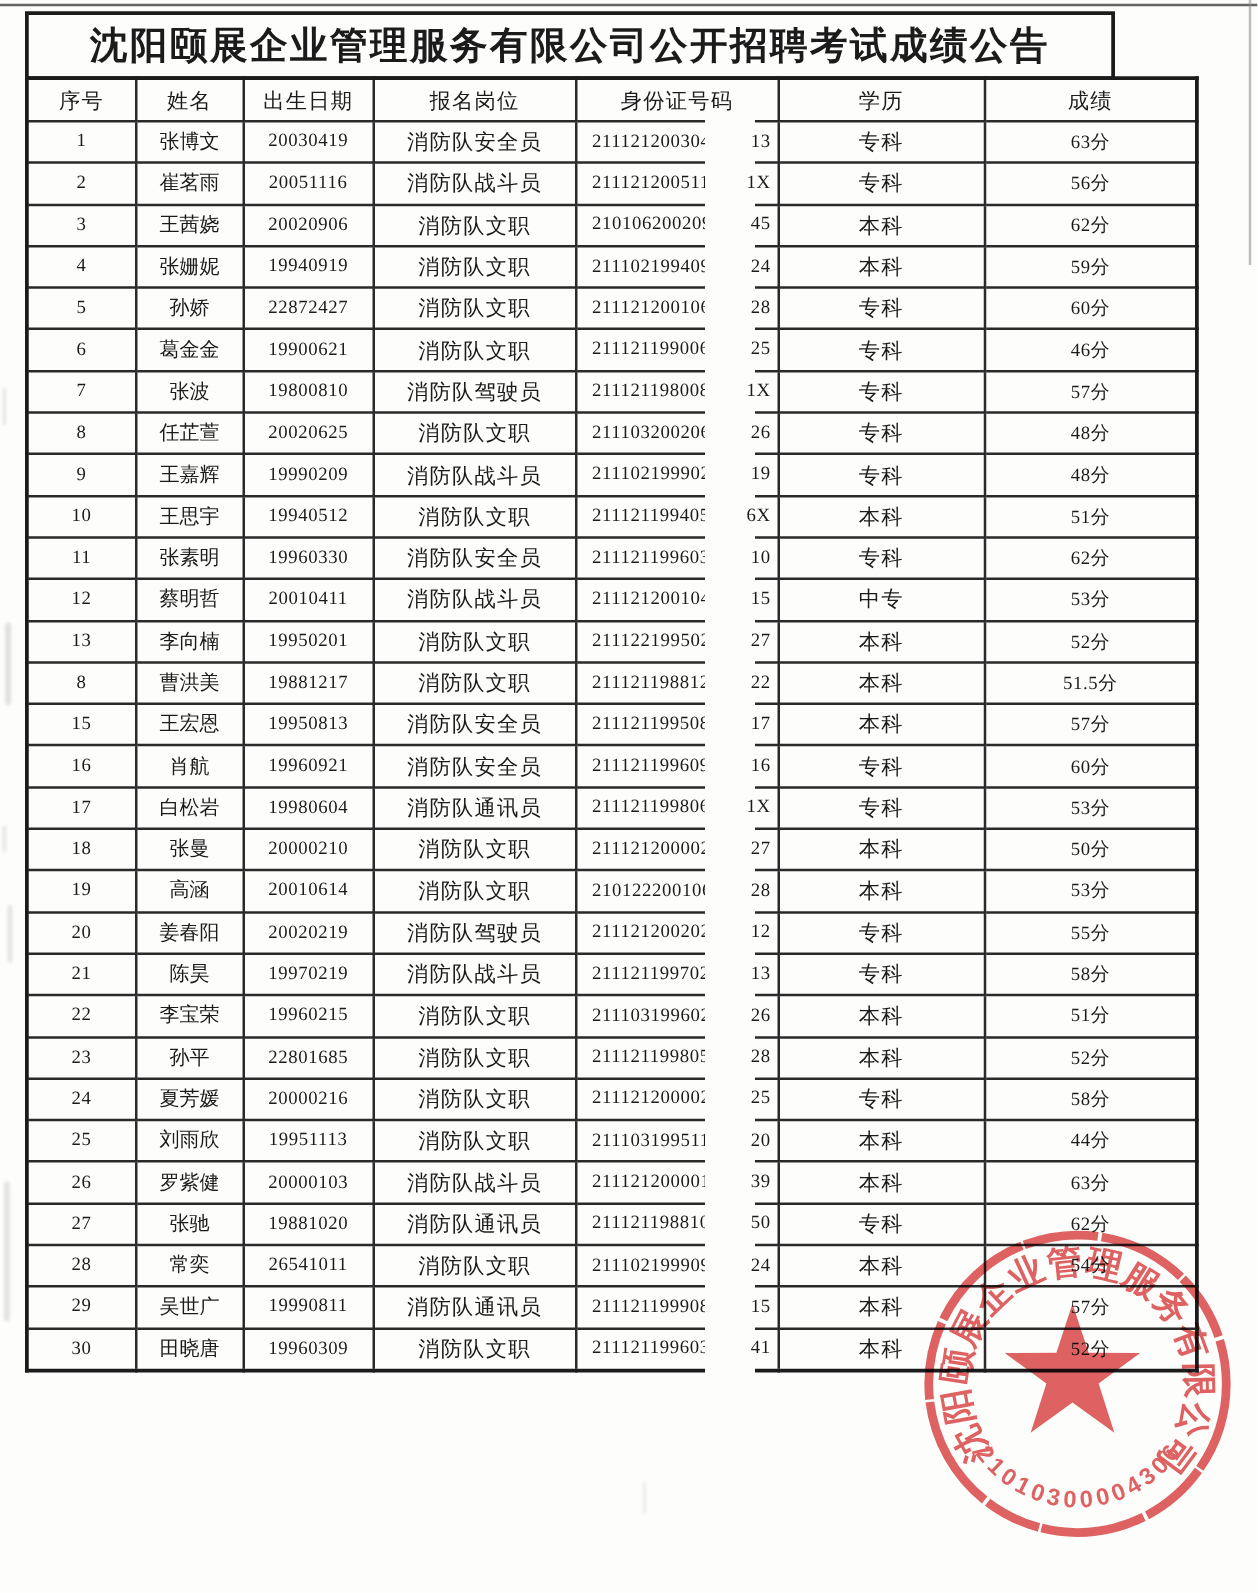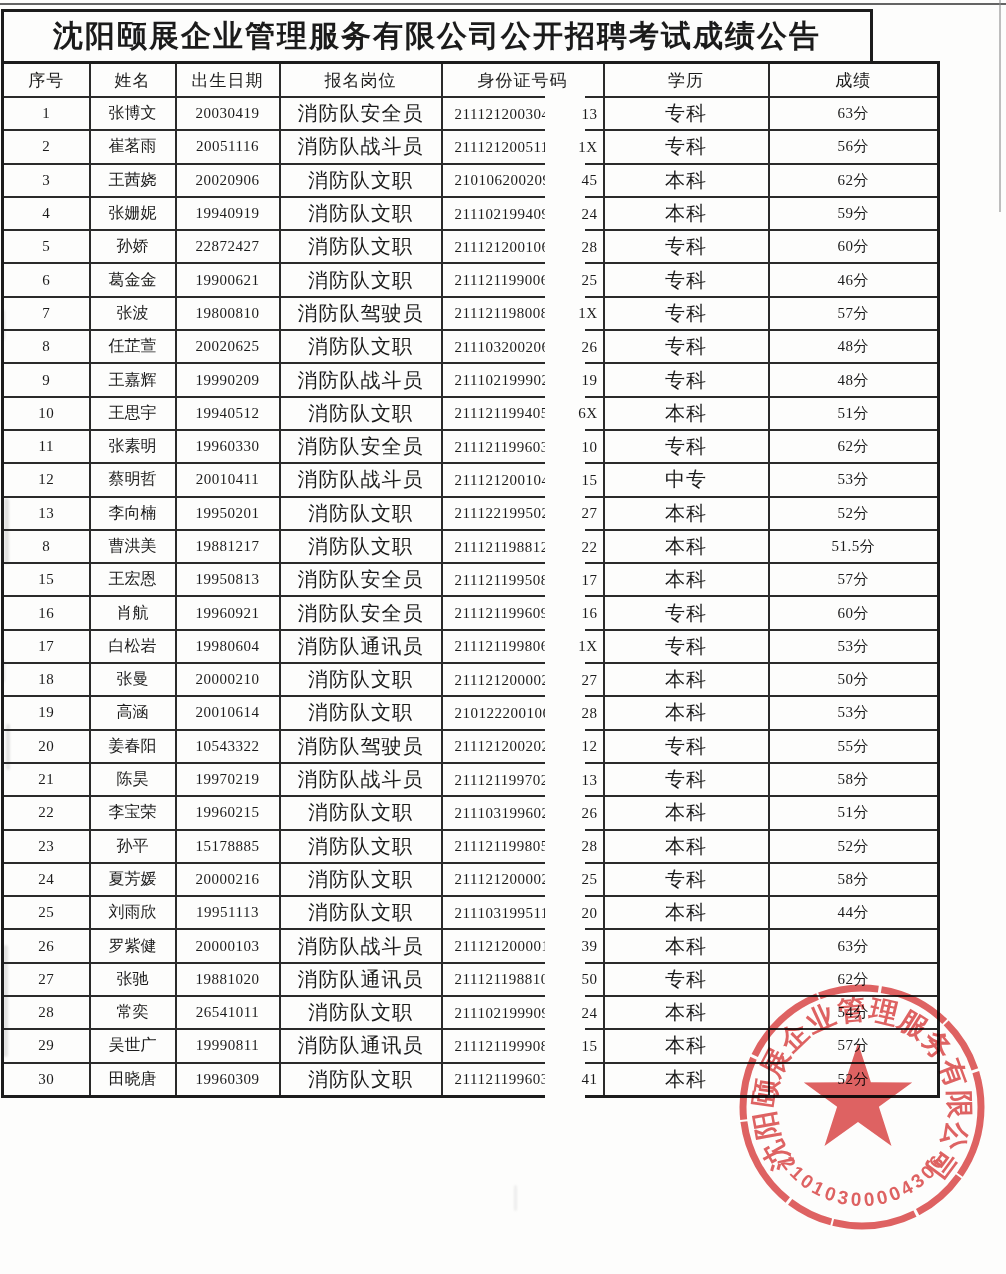--- a/index.html
+++ b/index.html
@@ -10,40 +10,40 @@
     color:#1b1b1b;
     position:relative;
     overflow:hidden;
   }
   .page{position:absolute;inset:0;}
   
   .scan-top-line{position:absolute;left:0;top:3px;width:1006px;height:2px;background:#3d3d3d;opacity:.8;}
   .scan-right-line{position:absolute;left:999px;top:0;width:2px;height:212px;background:#8a8a8a;opacity:.55;}
   .smudge{position:absolute;background:#9a9a9a;border-radius:3px;filter:blur(1.2px);}
   
-  .doc{position:absolute;left:1px;top:9px;width:872px;box-sizing:border-box;}
+  .doc{position:absolute;left:20px;top:9px;width:872px;box-sizing:border-box;}
   .title-box{
     box-sizing:border-box;height:55px;border:3px solid #1c1c1c;
     display:flex;align-items:center;justify-content:center;
     font-size:30px;font-weight:600;letter-spacing:2px;white-space:nowrap;
   }
   table.results{
     width:936px;border-collapse:collapse;table-layout:fixed;
     margin-top:-3px;border:3px solid #1c1c1c;
   }
   table.results th,table.results td{
     border:2px solid #2a2a2a;
     text-align:center;vertical-align:middle;
     font-weight:normal;overflow:visible;
     padding:0;
   }
   thead th{height:32px;font-size:17px;letter-spacing:1px;}
   tbody td{height:31.3px;font-size:16px;}
   td.num,td.birth{font-size:15px;letter-spacing:.5px;}
-  td.pos,td.edu{font-size:20px;letter-spacing:1px;}
+  td.pos,td.edu{font-size:17px;letter-spacing:1px;}
   td.score{font-size:15px;letter-spacing:.5px;}
   
   td.id-cell{position:relative;font-size:15px;letter-spacing:.5px;}
   .id-left{position:absolute;left:12px;top:50%;transform:translateY(-50%);white-space:nowrap;z-index:0;}
   .id-strip{position:absolute;left:102px;width:40px;top:-4px;bottom:-4px;background:#fdfdfc;z-index:2;}
   .id-right{position:absolute;right:5px;top:50%;transform:translateY(-50%);white-space:nowrap;z-index:3;}
   
   .stamp{position:absolute;left:712px;top:957px;width:300px;height:300px;
          mix-blend-mode:multiply;opacity:.82;filter:blur(.3px);}
   .stamp .ink{fill:none;stroke:#d94040;}
@@ -357,21 +357,21 @@
               <span class="id-strip"></span>
               <span class="id-right">28</span>
             </td>
             <td class="edu">本科</td>
             <td class="score">53分</td>
           </tr>
 
           <tr>
             <td class="num">20</td>
             <td>姜春阳</td>
-            <td class="birth">10543322</td>
+            <td class="birth">20020219</td>
             <td class="pos">消防队驾驶员</td>
             <td class="id-cell">
               <span class="id-left">211121200202</span>
               <span class="id-strip"></span>
               <span class="id-right">12</span>
             </td>
             <td class="edu">专科</td>
             <td class="score">55分</td>
           </tr>
 
@@ -399,21 +399,21 @@
               <span class="id-strip"></span>
               <span class="id-right">26</span>
             </td>
             <td class="edu">本科</td>
             <td class="score">51分</td>
           </tr>
 
           <tr>
             <td class="num">23</td>
             <td>孙平</td>
-            <td class="birth">15178885</td>
+            <td class="birth">22801685</td>
             <td class="pos">消防队文职</td>
             <td class="id-cell">
               <span class="id-left">211121199805</span>
               <span class="id-strip"></span>
               <span class="id-right">28</span>
             </td>
             <td class="edu">本科</td>
             <td class="score">52分</td>
           </tr>
 

